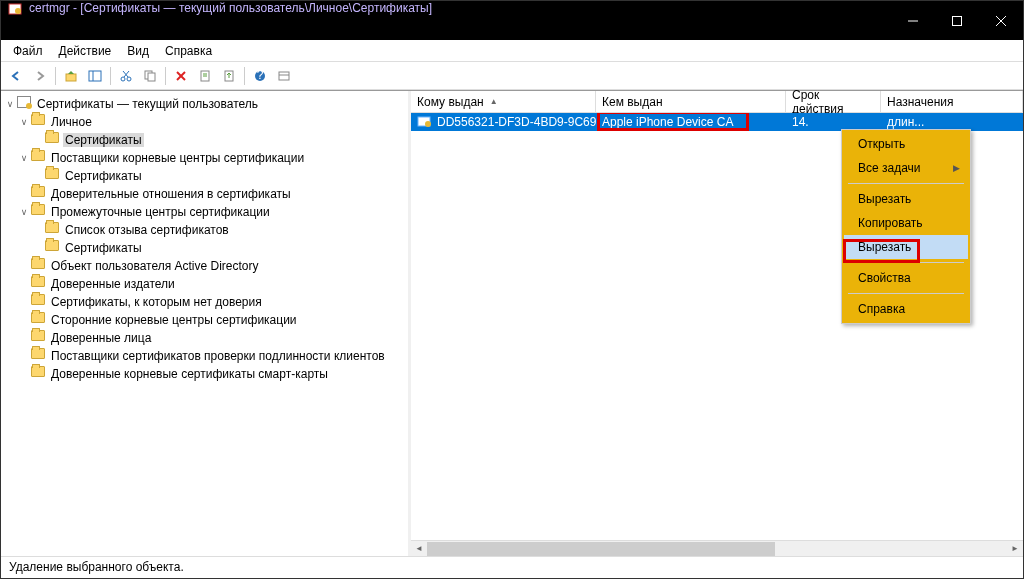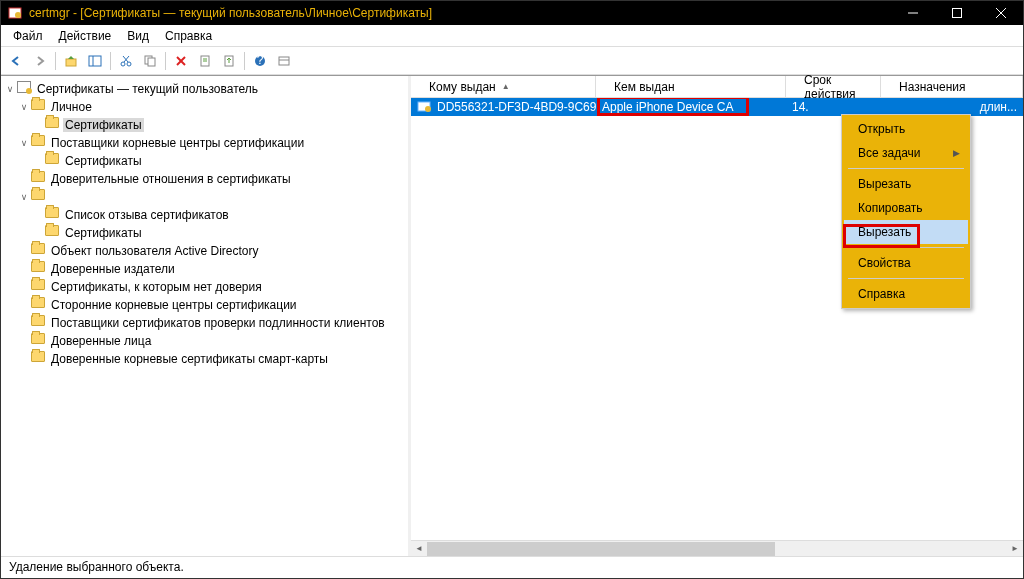--- a/index.html
+++ b/index.html
@@ -1,18 +1,18 @@
 <!DOCTYPE html>
 <html><head>
 <meta charset="utf-8">
 <style>
 *{box-sizing:border-box;margin:0;padding:0;font-family:"Segoe UI",Tahoma,sans-serif;font-size:12px;user-select:none}
 body{background:#000;width:1024px;height:579px;overflow:hidden}
 .window{width:1024px;height:579px;background:#fff;display:flex;flex-direction:column;border:1px solid #333}
-.titlebar{background:#000;height:24px;display:flex;align-items:center;padding:0 0 0 6px;color:#eab308}
+.titlebar{background:#000;height:39px;display:flex;align-items:flex-start;padding:0 0 0 6px;color:#c4b5fd}
 .titlebar .appicon{width:16px;height:16px;margin-right:6px;display:inline-flex;align-items:center;justify-content:center}
 .titlebar .title{flex:1;font-size:12px}
 .winbtns{display:flex;height:100%}
 .winbtn{width:44px;display:flex;align-items:center;justify-content:center;color:#fff}
 .menubar{height:22px;background:#fff;display:flex;align-items:center;padding:0 4px;border-bottom:1px solid #ddd}
 .menuitem{padding:2px 8px}
 .toolbar{height:28px;background:#fff;display:flex;align-items:center;padding:0 4px;gap:2px;border-bottom:1px solid #ddd}
 .tbtn{width:22px;height:22px;display:flex;align-items:center;justify-content:center;border:1px solid transparent}
 .tsep{width:1px;height:18px;background:#ccc;margin:0 2px}
 .content{flex:1;display:flex;min-height:0;border-top:1px solid #999}
@@ -21,21 +21,21 @@
 .treerow .exp{width:14px;display:inline-flex;justify-content:center;color:#666;font-size:9px}
 .treerow .icon{width:16px;height:16px;margin-right:2px;display:inline-flex}
 .treerow .label{padding:0 2px}
 .treerow.sel .label{background:#d9d9d9}
 .folder{display:inline-block;width:14px;height:11px;background:#fdd76e;border:1px solid #cda537;border-radius:1px;position:relative}
 .folder:before{content:"";position:absolute;top:-3px;left:0;width:6px;height:3px;background:#fdd76e;border:1px solid #cda537;border-bottom:none;border-radius:1px 1px 0 0}
 .certicon{display:inline-block;width:14px;height:12px;background:#fff;border:1px solid #888;position:relative}
 .certicon:after{content:"";position:absolute;right:-2px;bottom:-2px;width:6px;height:6px;background:#e8b935;border-radius:50%}
 .listpane{flex:1;display:flex;flex-direction:column;background:#fff;position:relative}
 .listhdr{display:flex;background:#fff;border-bottom:1px solid #ddd;height:22px}
-.colh{padding:3px 18px;border-right:1px solid #ddd;display:flex;align-items:center;gap:6px}
+.colh{padding:3px 6px;border-right:1px solid #ddd;display:flex;align-items:center;gap:6px}
 .colh .sort{font-size:8px;color:#666}
 .listbody{flex:1;overflow:auto;position:relative}
 .row{display:flex;height:18px;align-items:center}
 .row.sel{background:#0078d7;color:#fff}
 .cell{padding:0 6px;overflow:hidden;text-overflow:ellipsis;white-space:nowrap;display:flex;align-items:center}
 .cell .cicon{width:16px;height:14px;margin-right:4px}
 .redbox{position:absolute;border:3px solid #d00;pointer-events:none}
 .ctxmenu{position:absolute;background:#eab308;border:1px solid #ccc;box-shadow:2px 2px 4px rgba(0,0,0,.3);padding:2px;width:130px}
 .ctxitem{height:24px;display:flex;align-items:center;padding:0 14px;position:relative}
 .ctxitem.hover{background:#c2dcf5}
@@ -200,20 +200,21 @@
           <span class="icon">
             <span class="folder"></span>
           </span>
           <span class="label">Доверительные отношения в сертификаты</span>
         </div>
       <div class="treerow" style="padding-left:14px">
           <span class="exp">∨</span>
           <span class="icon">
             <span class="folder"></span>
           </span>
+          <span class="label">Промежуточные центры сертификации</span>
         </div>
       <div class="treerow" style="padding-left:42px">
           <span class="icon">
             <span class="folder"></span>
           </span>
           <span class="label">Список отзыва сертификатов</span>
         </div>
       <div class="treerow" style="padding-left:42px">
           <span class="icon">
             <span class="folder"></span>
@@ -241,27 +242,27 @@
       <div class="treerow" style="padding-left:28px">
           <span class="icon">
             <span class="folder"></span>
           </span>
           <span class="label">Сторонние корневые центры сертификации</span>
         </div>
       <div class="treerow" style="padding-left:28px">
           <span class="icon">
             <span class="folder"></span>
           </span>
+          <span class="label">Доверенные лица</span>
+        </div>
+      <div class="treerow" style="padding-left:28px">
+          <span class="icon">
+            <span class="folder"></span>
+          </span>
           <span class="label">Поставщики сертификатов проверки подлинности клиентов</span>
-        </div>
-      <div class="treerow" style="padding-left:28px">
-          <span class="icon">
-            <span class="folder"></span>
-          </span>
-          <span class="label">Доверенные лица</span>
         </div>
       <div class="treerow" style="padding-left:28px">
           <span class="icon">
             <span class="folder"></span>
           </span>
           <span class="label">Доверенные корневые сертификаты смарт-карты</span>
         </div>
     </div>
 
     <div class="listpane">
@@ -290,21 +291,21 @@
                 </svg>
               </span>
               <span>DD556321-DF3D-4BD9-9C69-60...</span>
             </div>
           <div class="cell" style="width:190px">
               <span>Apple iPhone Device CA</span>
             </div>
           <div class="cell" style="width:95px">
               <span>14.</span>
             </div>
-          <div class="cell" style="flex:1;justify-content:flex-end;">
+          <div class="cell" style="flex:1;justify-content:flex-start;">
               <span>длин...</span>
             </div>
         </div>
 
         <div class="redbox" style="top:-2px;left:186px;width:152px;height:20px"></div>
 
         <div class="ctxmenu" style="top:16px;right:52px">
           <div class="ctxitem">
               <span>Открыть</span>
             </div>

